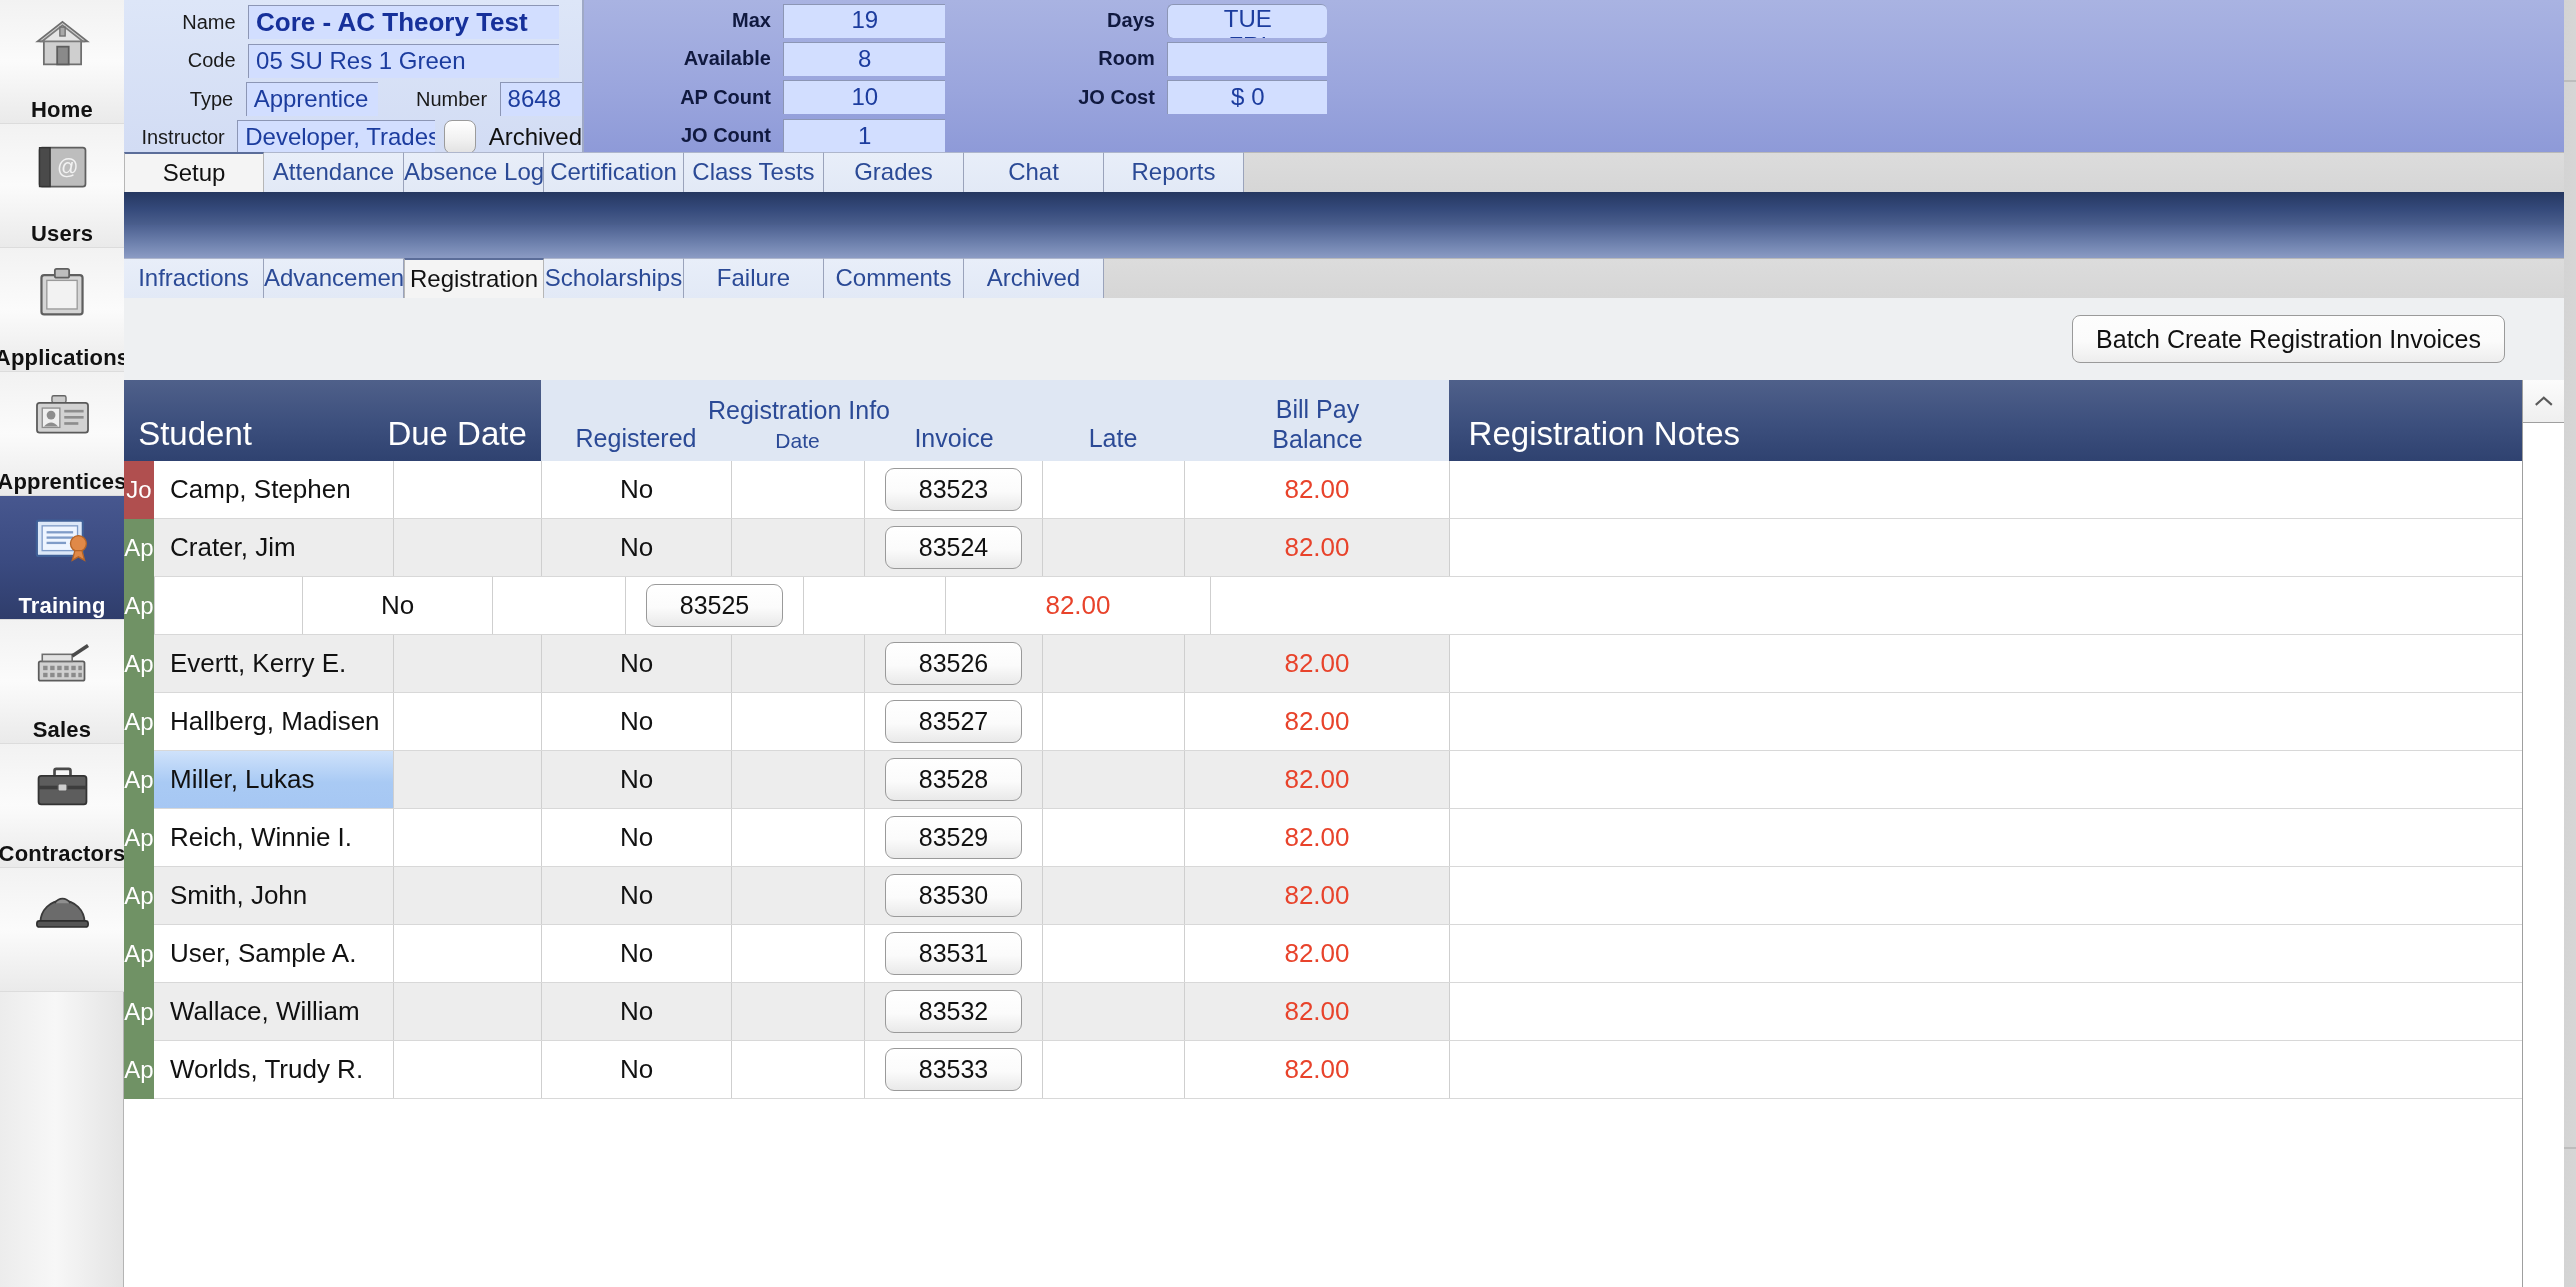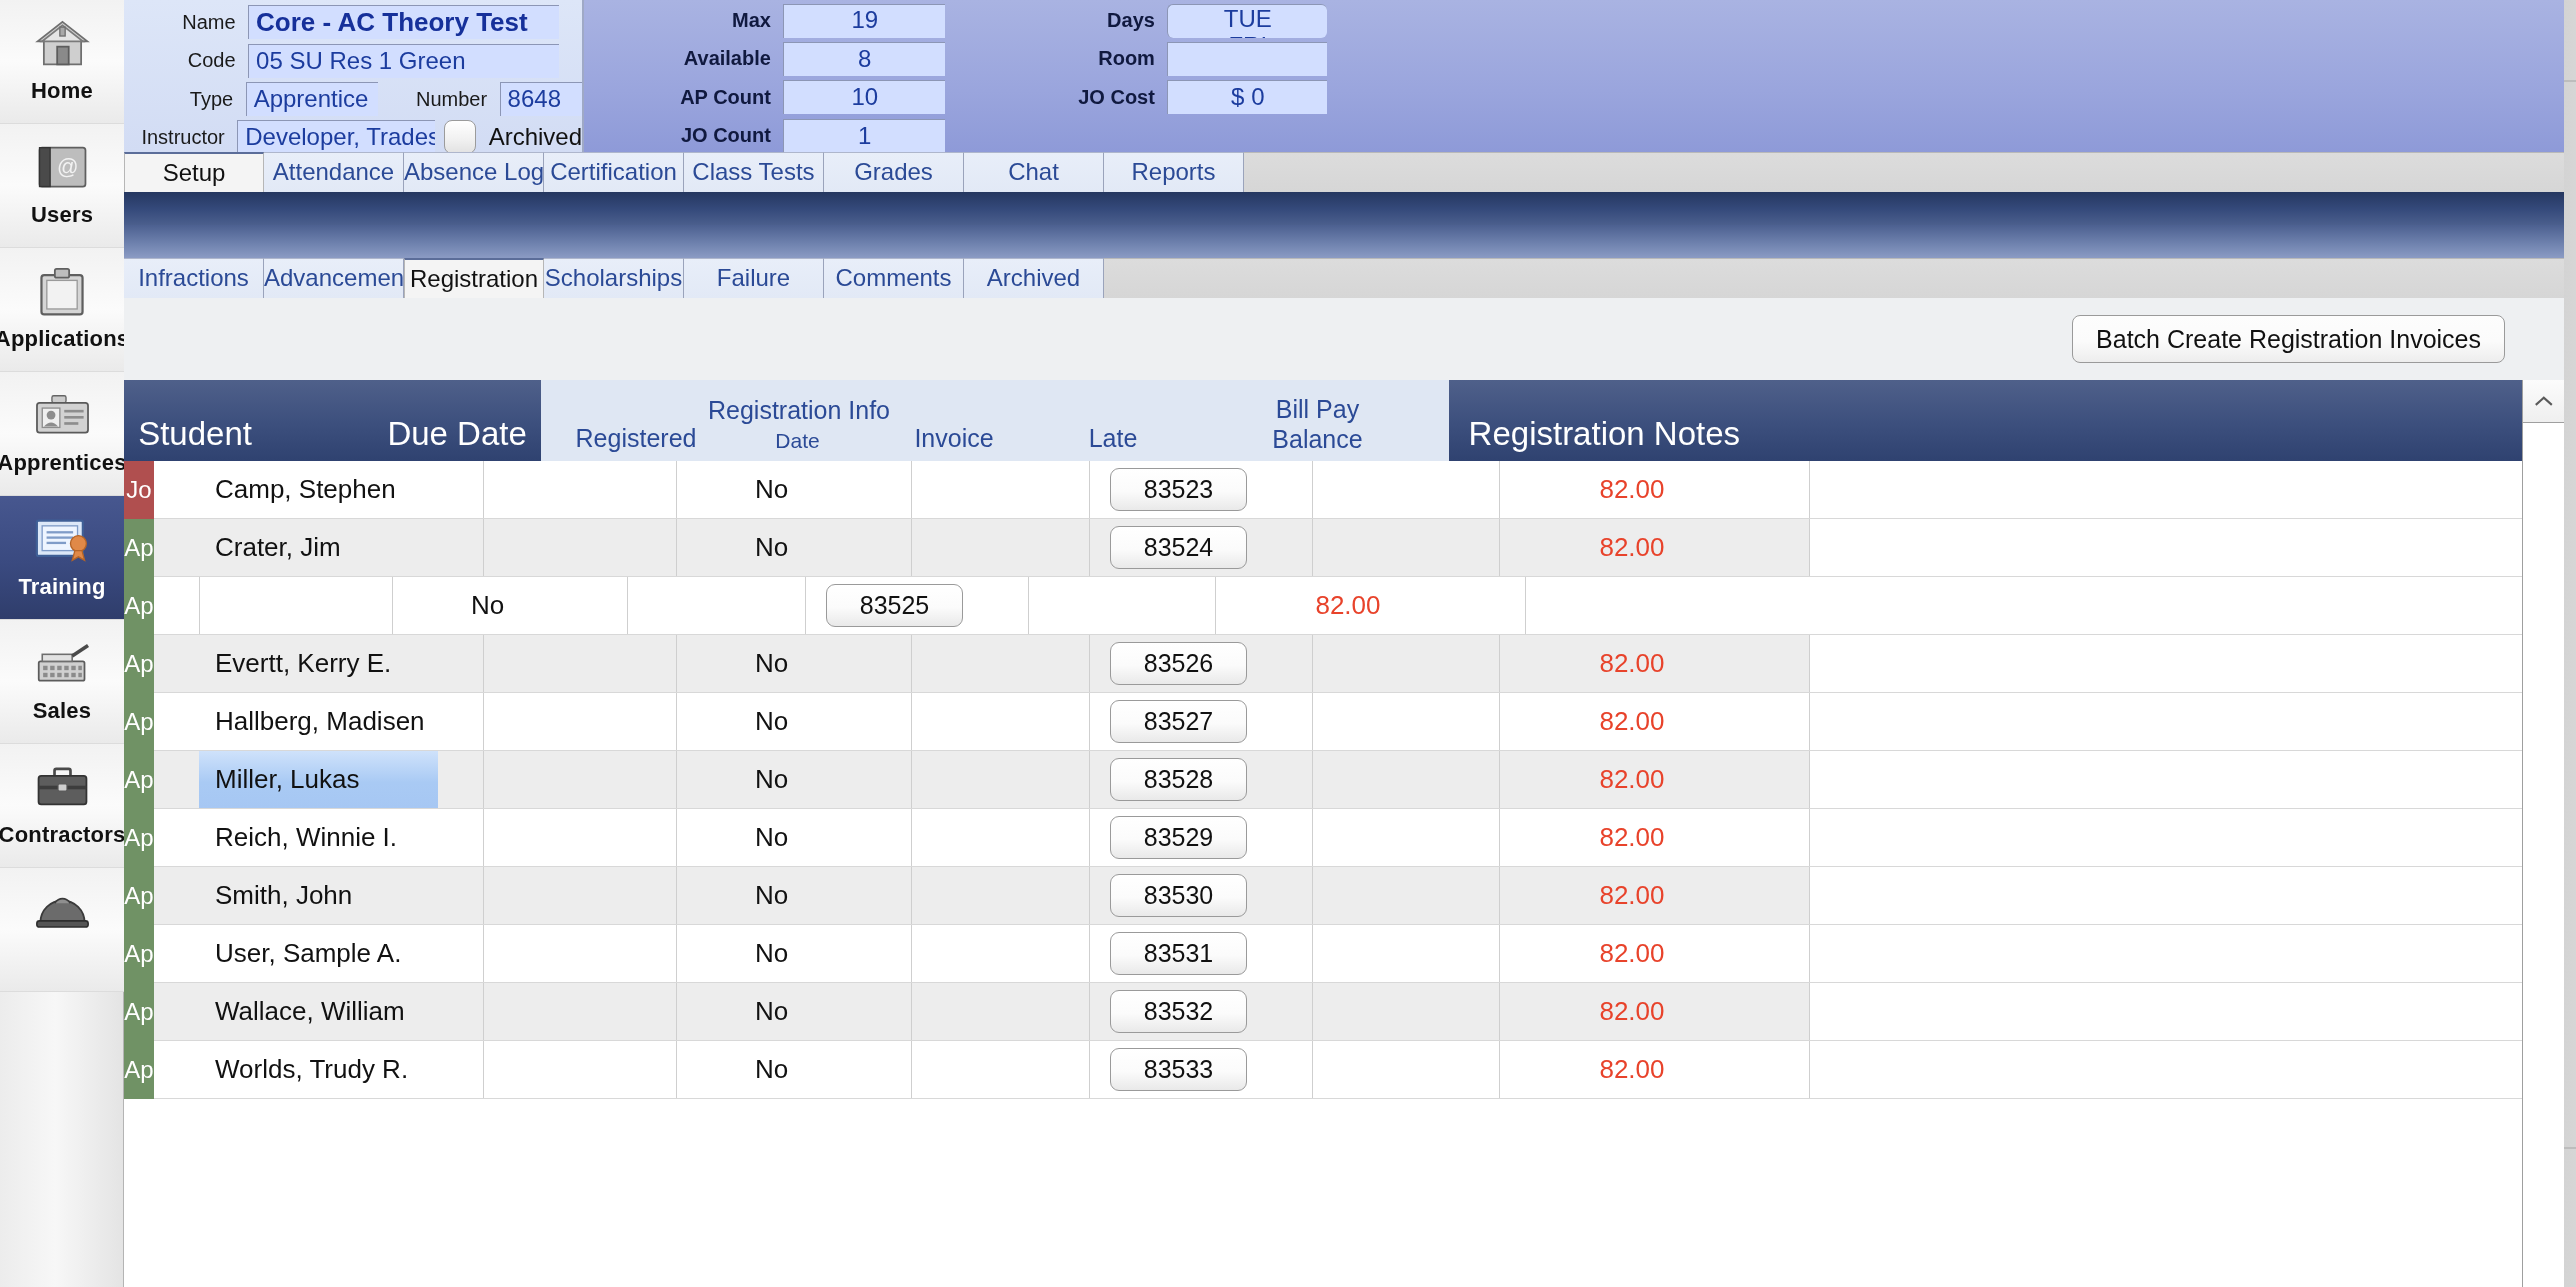--- a/index.html
+++ b/index.html
@@ -31,21 +31,21 @@
 
   
   .sidebar {
     position: absolute; left: 0; top: 0; width: 124px; height: 1287px;
     background: linear-gradient(to right,#ececec,#f7f7f7 45%,#e4e4e4);
     border-right: 1.8px solid #b4b4b4;
   }
   .nav-item {
     position: relative; height: 124px; width: 124px;
     display: flex; flex-direction: column;
-    align-items: center; justify-content: flex-start;
+    align-items: center; justify-content: space-between;
     padding-top: 14.2px;
     border-bottom: 0.9px solid #dcdcdc;
     background: linear-gradient(to bottom,#f2f2f2,#fbfbfb 50%,#eaeaea);
     cursor: pointer;
   }
   .nav-item.active {
     background: linear-gradient(to bottom,#47578f 0%,#3a4a80 55%,#2f3d6b 100%);
   }
   .nav-item .nav-ico {
     width: 59px; height: 59px;
@@ -173,21 +173,20 @@
     text-align: center;
   }
   .billpay {
     position: absolute; top: 14.2px; font-size: 25px; color: #2b4a96;
     text-align: center; line-height: 30px;
   }
 
   .trow {
     display: flex; height: 58px; width: 2440px;
     border-bottom: 0.9px solid #d8d8d8;
-    gap: 45px;
   }
   .trow.even { background: #ffffff; }
   .trow.odd  { background: #ededed; }
 
   .cell { display: flex; align-items: center; font-size: 26px; color: #111; height: 57px; }
   .cell.bordL { border-left: 0.9px solid #cfcfcf; }
   .cell.ctr { justify-content: center; }
 
   .badge {
     width: 30px; min-width: 30px; height: 58px;

